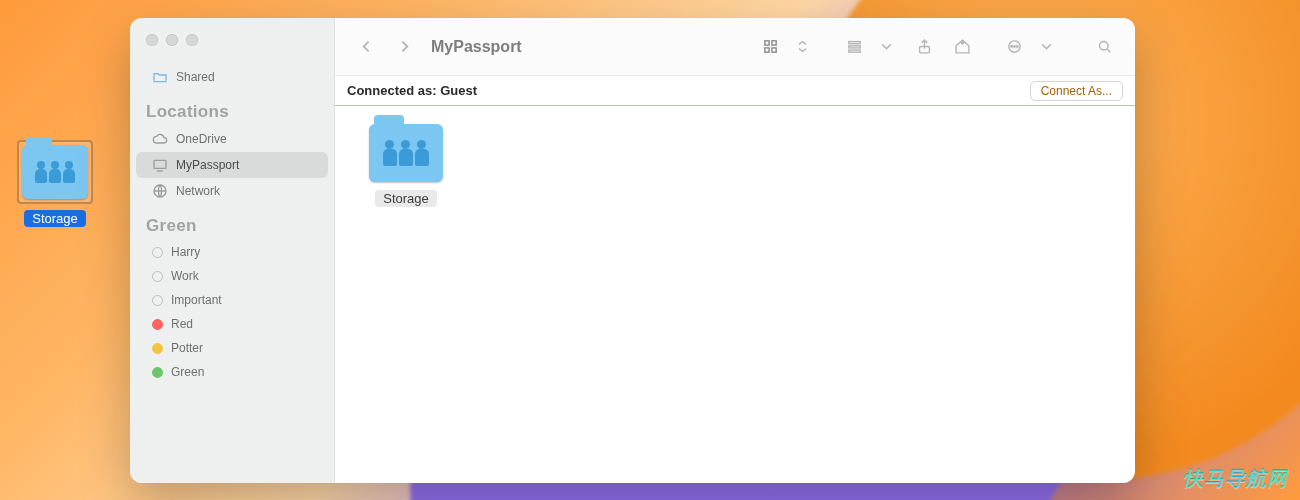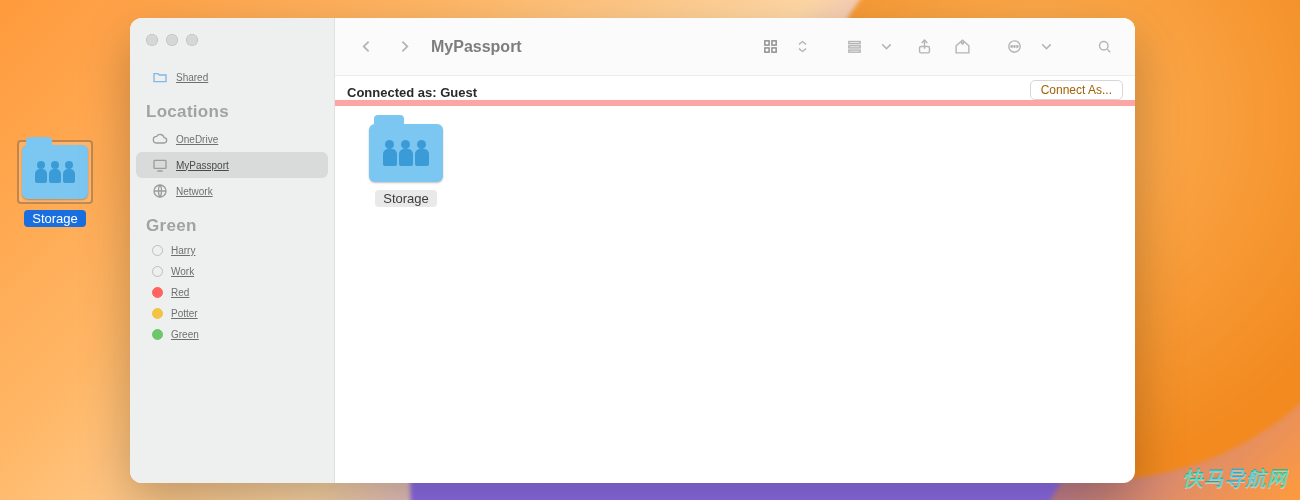--- a/index.html
+++ b/index.html
@@ -66,23 +66,22 @@
     border-right:1px solid #e1e1e1;
     padding-top:10px;
     display:flex; flex-direction:column;
   }
   .traffic {
     display:flex; gap:8px; padding:6px 14px 18px 16px;
   }
   .traffic .dot { width:12px; height:12px; border-radius:50%; background:#d6d6d6; box-shadow: inset 0 0 0 0.5px rgba(0,0,0,0.15);}
   .sidebar .favrow {
     display:flex; align-items:center; gap:8px; padding:5px 12px 5px 16px;
-    font-size:10px; color:#6f6f6f; border-radius:6px; margin:0 6px;
+    font-size:12px; color:#6f6f6f; border-radius:6px; margin:0 6px;
     cursor:pointer;
-    text-decoration:underline;
   }
   .sidebar .favrow.selected { background:#d9dbda; color:#4a4a4a;}
   .sidebar .section-title {
     font-size:17px; letter-spacing:0.3px; color:#a2a2a2; font-weight:600;
     padding:12px 16px 4px 16px;
   }
   .sidebar .icon { width:16px; height:16px; display:inline-flex; align-items:center; justify-content:center; color:#9c9c9c;}
   .sidebar .icon svg { width:16px; height:16px; }
   .tag-dot { width:11px; height:11px; border-radius:50%; border:1.5px solid #bdbdbd; background:transparent;}
   .tag-dot.red{ background:#ff6460; border-color:#ff6460;}
@@ -99,22 +98,22 @@
     width:30px; height:28px; display:flex; align-items:center; justify-content:center;
     color:#b5b5b5; border-radius:6px; cursor:pointer;
   }
   .tbtn svg { width:17px; height:17px; }
   .tbtn.dark { color:#8b8b8b; }
   .title {
     font-size:16px; color:#7d7d7d; font-weight:600; margin-left:4px; margin-right:auto;
   }
   .tgroup { display:flex; align-items:center; gap:2px; margin-left:14px; }
   .infobar {
-    height:30px; display:flex; align-items:flex-end; padding:0 12px;
-    font-size:13px; border-bottom:6px solid #fca5a5;
+    height:30px; display:flex; align-items:center; padding:0 12px;
+    font-size:13px; border-bottom:1px solid #fca5a5;
   }
   .infobar .status { font-weight:700; color:#2a2a2a; }
   .connect-as {
     margin-left:auto; font-size:12px; color:#a16207;
     border:1px solid #d6d6d6; background:#fff; border-radius:5px;
     padding:2px 10px; cursor:pointer;
   }
   .content { flex:1; padding:18px 26px; display:flex; align-items:flex-start; }
   .grid-item { width:90px; display:flex; flex-direction:column; align-items:center; cursor:pointer;}
   .grid-item .fold { width:74px; height:58px; }
@@ -210,20 +209,24 @@
 
     <div class="favrow">
       <span class="tag-dot"></span>
       <span>Harry</span>
     </div>
     <div class="favrow">
       <span class="tag-dot"></span>
       <span>Work</span>
     </div>
     <div class="favrow">
+      <span class="tag-dot"></span>
+      <span>Important</span>
+    </div>
+    <div class="favrow">
       <span class="tag-dot red"></span>
       <span>Red</span>
     </div>
     <div class="favrow">
       <span class="tag-dot yellow"></span>
       <span>Potter</span>
     </div>
     <div class="favrow">
       <span class="tag-dot green"></span>
       <span>Green</span>

